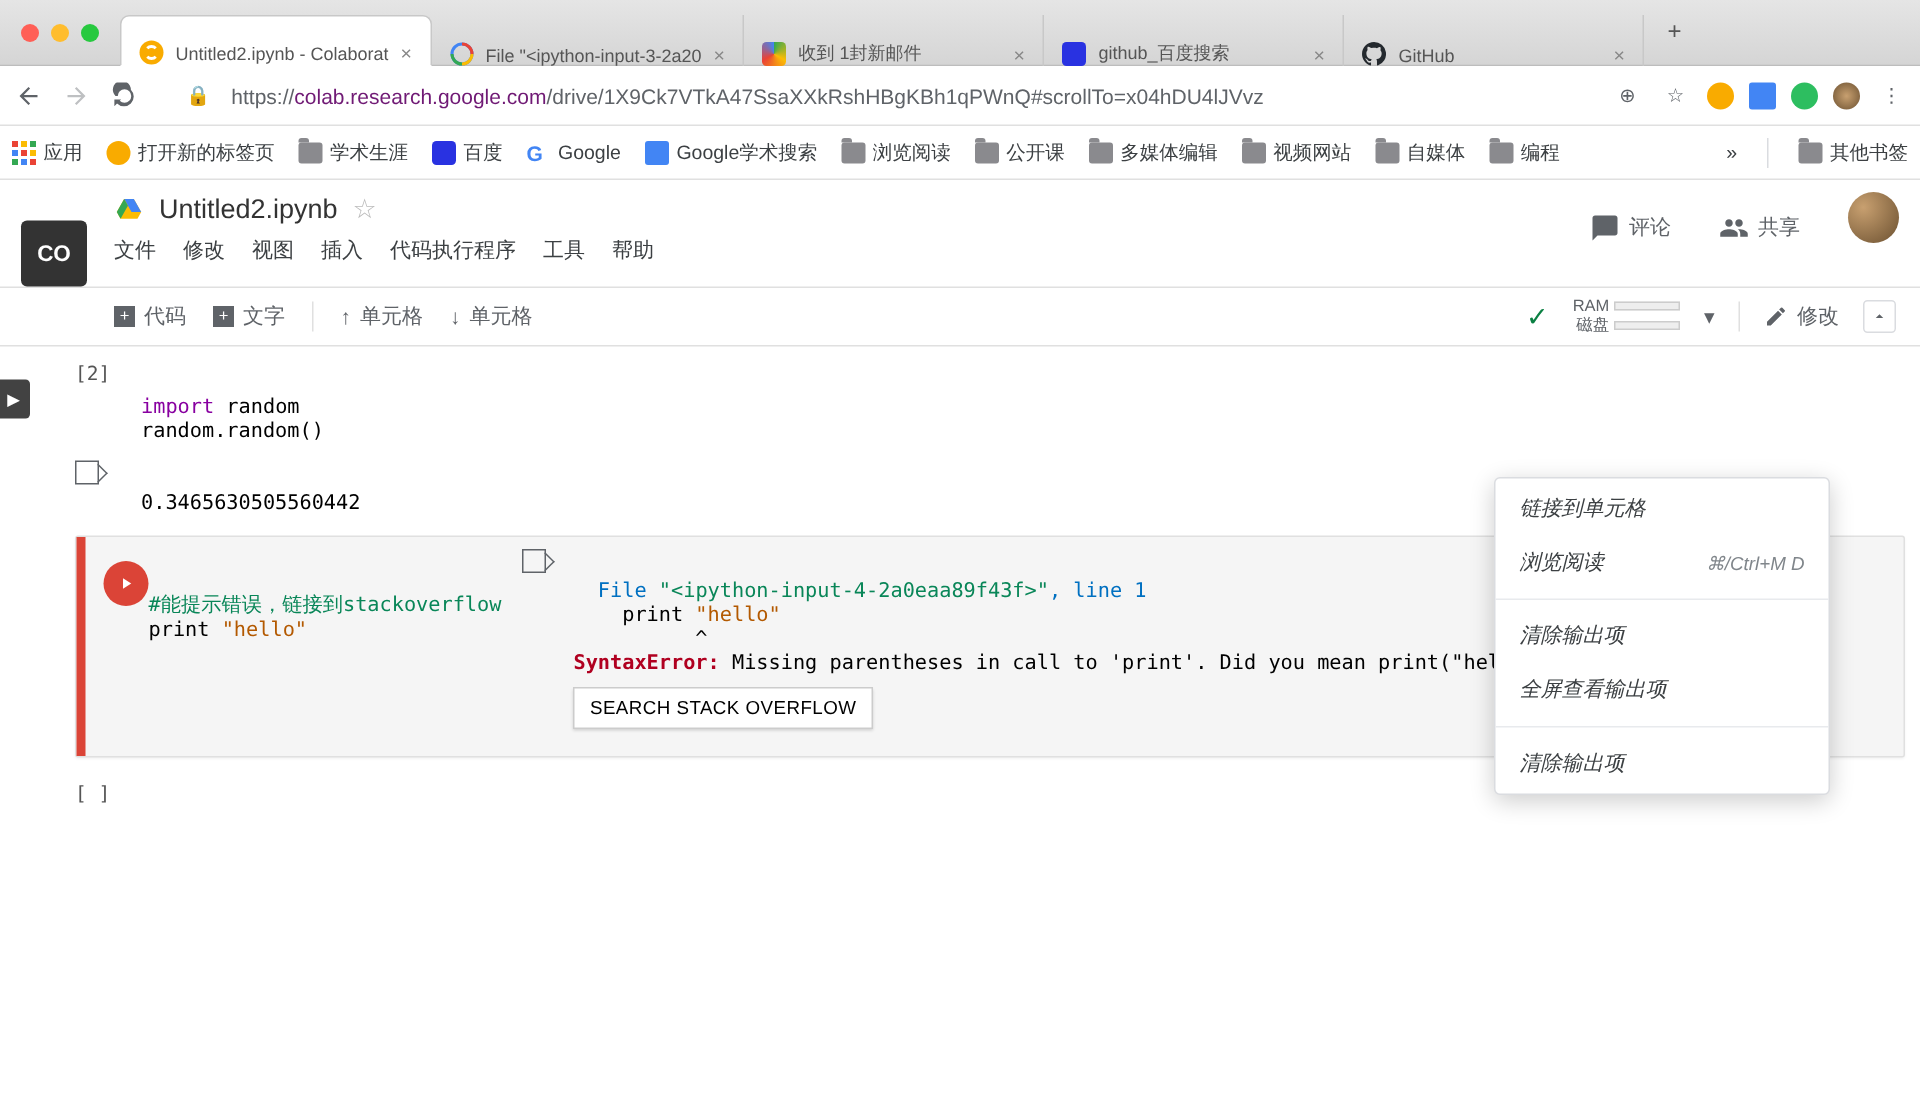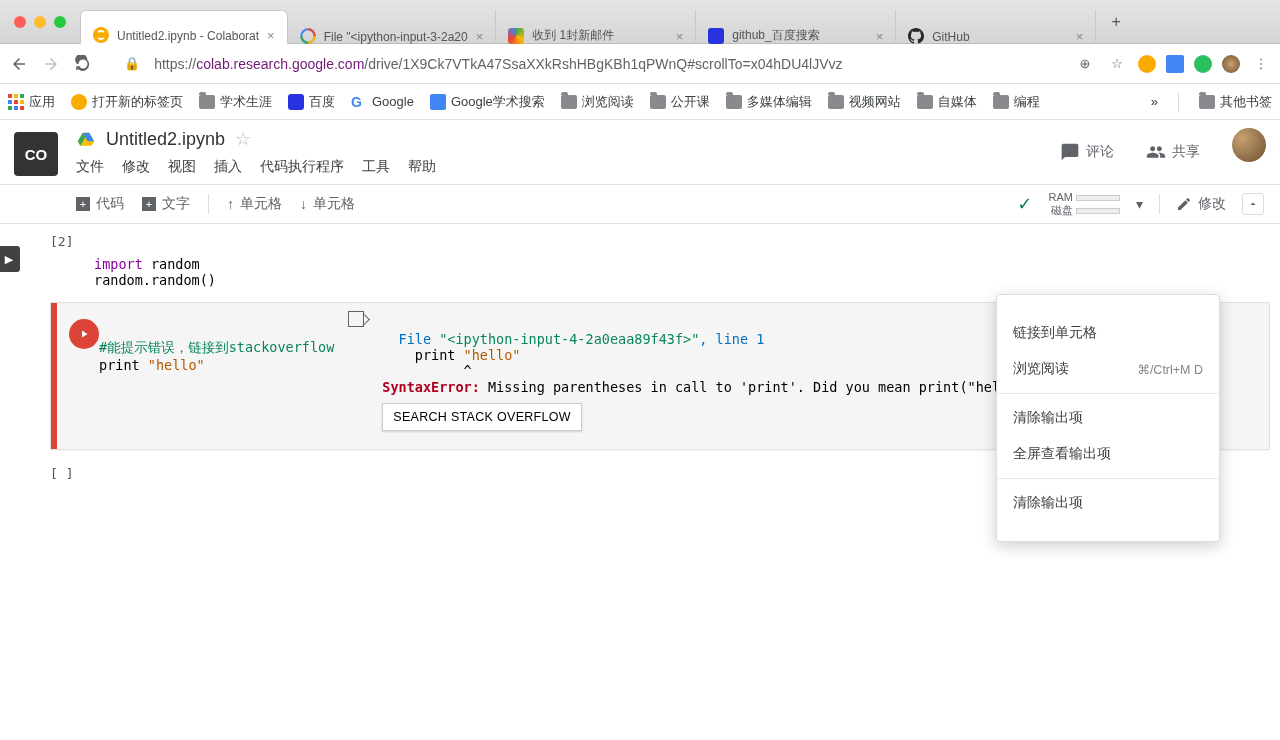--- a/index.html
+++ b/index.html
@@ -30,21 +30,21 @@
 .bm .folder::before{content:"";position:absolute;top:-3px;left:0;width:7px;height:3px;background:#8a8a8e;border-radius:2px 2px 0 0;}
 .apps-icon{display:grid;grid-template-columns:repeat(3,4px);grid-template-rows:repeat(3,4px);gap:2px;}
 .apps-icon span{background:#ea4335;width:4px;height:4px;}
 .apps-icon span:nth-child(2){background:#fbbc04}.apps-icon span:nth-child(3){background:#34a853}
 .apps-icon span:nth-child(4){background:#4285f4}.apps-icon span:nth-child(5){background:#ea4335}
 .apps-icon span:nth-child(6){background:#fbbc04}.apps-icon span:nth-child(7){background:#34a853}
 .apps-icon span:nth-child(8){background:#4285f4}.apps-icon span:nth-child(9){background:#ea4335}
 
 
 .colab-head{ display:flex; align-items:flex-start; padding:8px 14px 0; }
-.colab-logo{ width:44px;height:44px;background:#333;color:#fff;display:flex;align-items:center;justify-content:center;border-radius:4px;font-weight:bold;font-size:15px;margin-right:18px; margin-top:4px;}
+.colab-logo{ width:44px;height:44px;background:#333;color:#fff;display:flex;align-items:center;justify-content:center;border-radius:4px;font-weight:bold;font-size:15px;margin-right:18px; margin-top:19px;}
 .colab-head .main{ flex:1; }
 .title-row{ display:flex; align-items:center; gap:10px; font-size:18px; color:#333; }
 .drive-icon{width:20px;height:18px;}
 .star{color:#bbb;font-size:18px;}
 .menu-row{ display:flex; gap:18px; font-size:14px; color:#3c4043; margin-top:8px; padding-bottom:8px;}
 .head-right{ display:flex; align-items:flex-end; gap:32px; color:#5f6368; font-size:14px; }
 .head-right .item{display:flex;align-items:center;gap:6px;}
 .avatar{width:34px;height:34px;border-radius:50%;background:radial-gradient(circle at 30% 30%, #c8a070, #6b5030);}
 
 
@@ -69,21 +69,21 @@
 .cell.active-wrapper{ position:relative; background:#f5f5f5; border:1px solid #e0e0e0; border-radius:2px; margin: 4px 0; box-shadow: 0 1px 2px rgba(0,0,0,0.05);}
 .cell.active-wrapper .left-bar{position:absolute;left:0;top:0;bottom:0;width:6px;background:#db4437;}
 .cell.active-wrapper .gutter{padding-left:10px;width:50px;}
 .runbtn{ width:30px;height:30px;border-radius:50%;background:#db4437;color:#fff;display:flex;align-items:center;justify-content:center;margin:2px 0 0 8px;}
 .runbtn svg{width:12px;height:12px;}
 .err-file{color:#098658;}
 .err-name{color:#b00020;font-weight:bold;}
 .so-btn{ display:inline-block; padding:6px 10px; border:1px solid #ccc; background:#fff; font-size:12.5px; letter-spacing:0.3px; margin-top:8px; box-shadow:0 1px 2px rgba(0,0,0,.15);}
 
 
-.ctx{ position:absolute; top:294px; left:996px; width:224px; background:#fff; border:1px solid #dadce0; box-shadow:0 4px 16px rgba(0,0,0,.2); border-radius:4px; padding:20px 0; z-index:10;}
+.ctx{ position:absolute; top:318px; left:996px; width:224px; background:#fff; border:1px solid #dadce0; box-shadow:0 4px 16px rgba(0,0,0,.2); border-radius:4px; padding:2px 0; z-index:10;font-style:italic;}
 .ctx .row{display:flex;align-items:center;justify-content:space-between; padding:9px 16px; font-size:14px; color:#3c4043;}
 .ctx .hr{height:1px;background:#e8eaed;margin:6px 0;}
 .shortcut{color:#80868b;font-size:12.5px;}
 
 .cursor-arrow{position:absolute; top:402px; left:1168px; font-size:14px; transform:rotate(-20deg);}
 
 .collapse-btn{width:22px;height:22px;border:1px solid #dadce0;border-radius:3px;display:flex;align-items:center;justify-content:center;color:#5f6368;}
 .out-icon{width:16px;height:16px;border:1.5px solid #5f6368;position:relative;margin-top:2px;}
 .out-icon::after{content:"";position:absolute;top:3px;right:-5px;width:8px;height:8px;border-top:1.5px solid #5f6368;border-right:1.5px solid #5f6368;transform:rotate(45deg);}
 svg{display:block;}
@@ -318,20 +318,26 @@
 </div>
 
 <div class="notebook">
   <div class="side-tab">▶</div>
 
   <div class="cell">
     <div class="gutter"><span class="prompt">[2]</span></div>
     <div class="cell-body mono code"><span class="kw">import</span><span> random</span>
 <span>random.random()</span></div>
   </div>
+  <div class="cell">
+    <div class="gutter">
+        <div class="out-icon"></div>
+      </div>
+    <div class="cell-body mono">0.3465630505560442</div>
+  </div>
 
   <div class="cell active-wrapper" style="margin-top:10px;">
     <div class="left-bar"></div>
     <div style="display:flex;padding:8px 0;">
       <div class="gutter" style="width:48px;">
         <div class="runbtn">
             <svg viewBox="0 0 24 24">
               <path fill="#fff" d="M8 5v14l11-7z"></path>
             </svg>
           </div>

